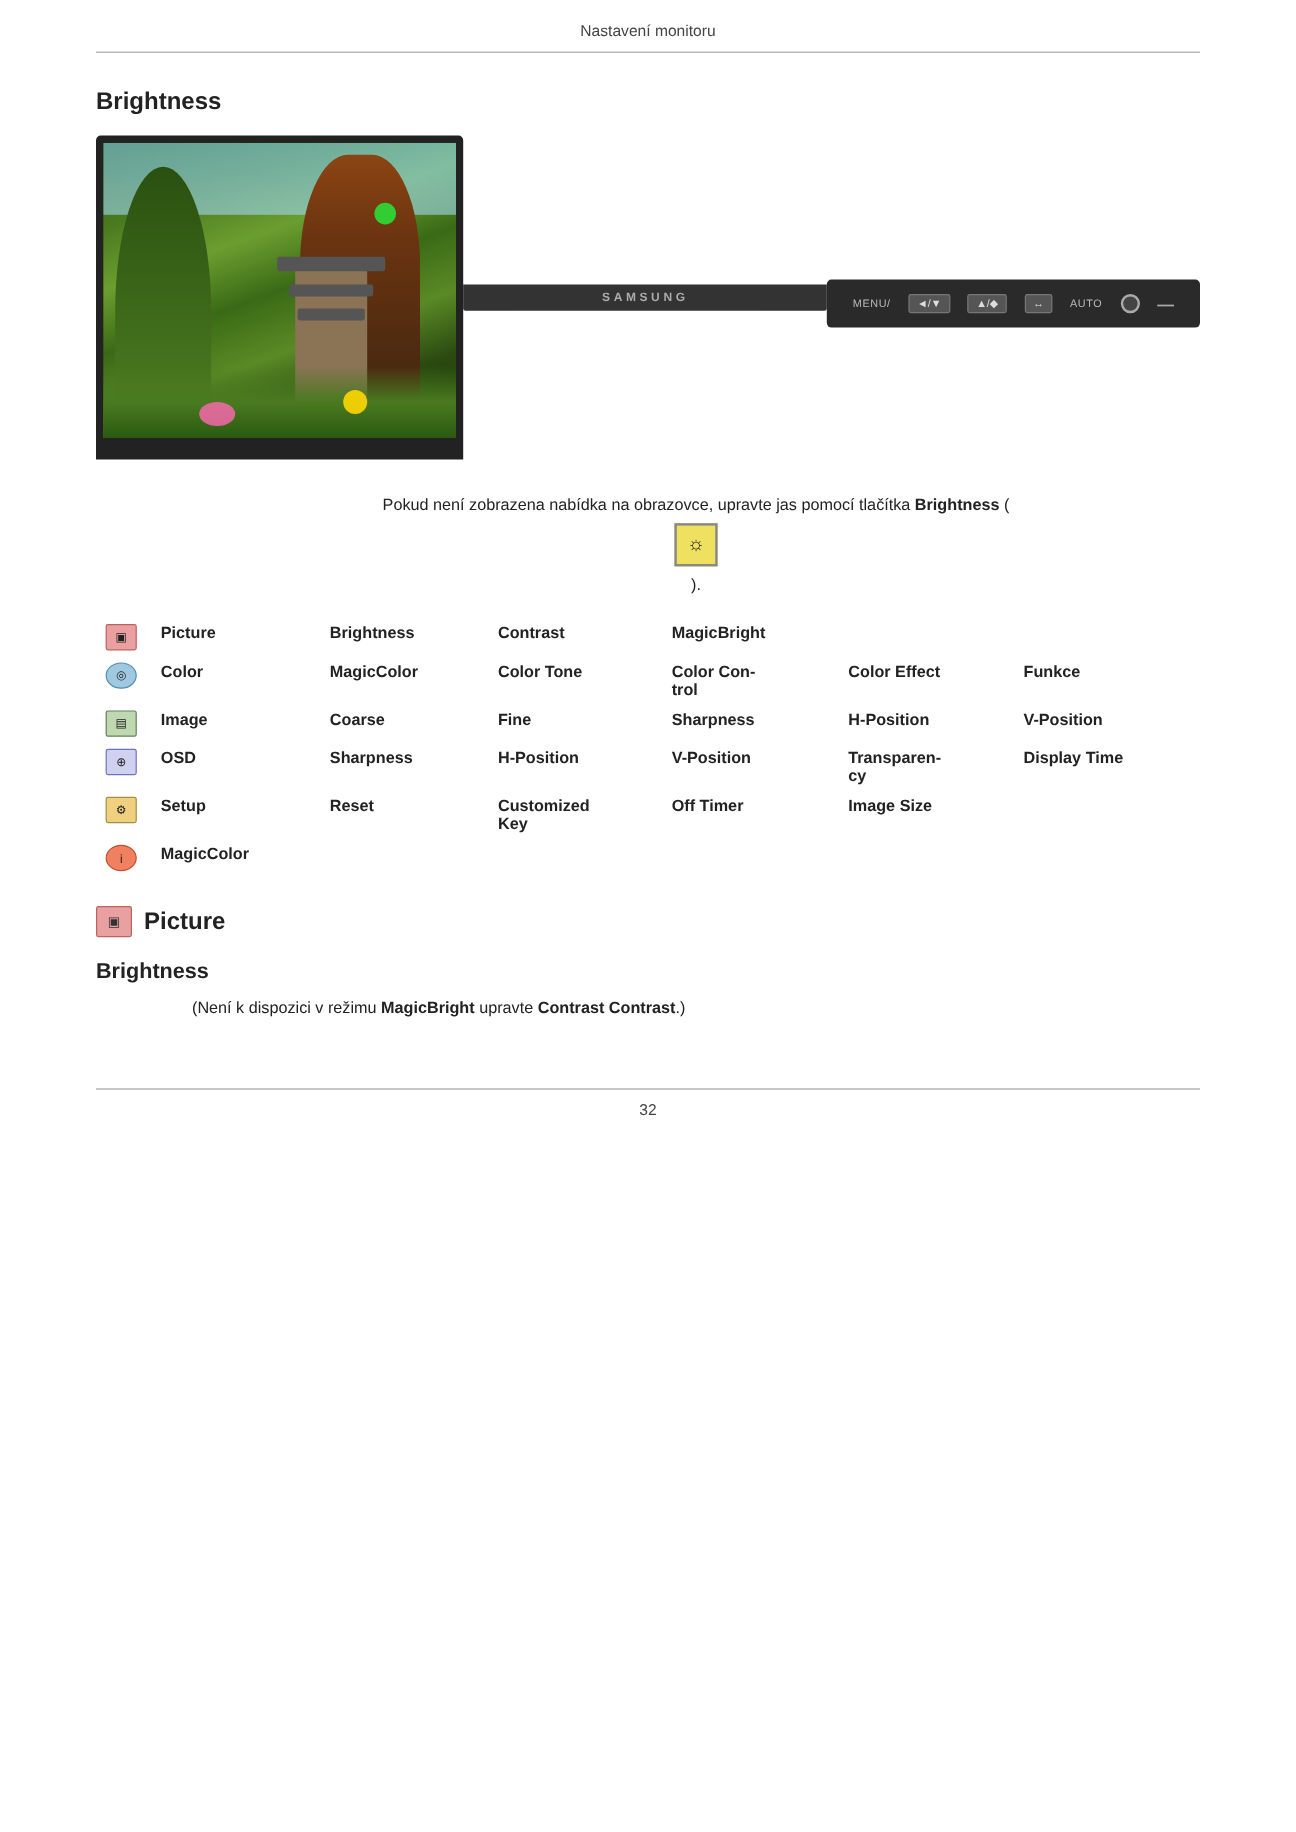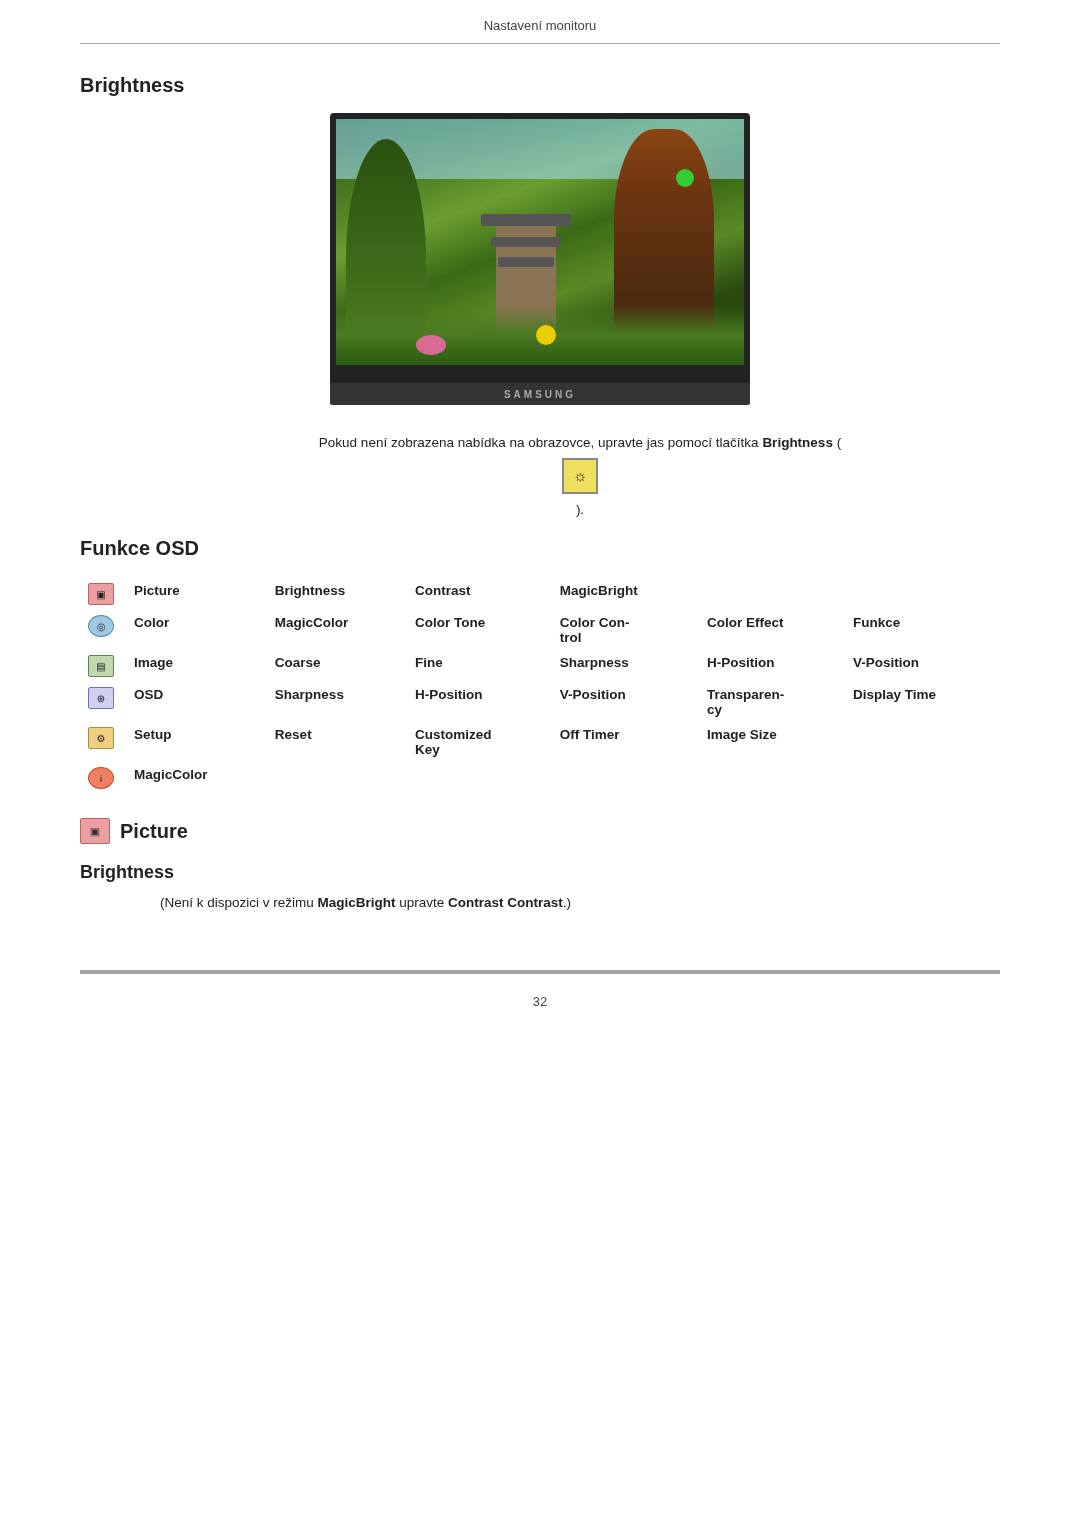--- a/index.html
+++ b/index.html
@@ -23,21 +23,21 @@
     }
 
     .section-title {
       font-size: 20px;
       font-weight: bold;
       margin-bottom: 16px;
     }
 
     .monitor-image-wrapper {
       display: flex;
-      flex-direction: column;
+      flex-direction: row;
       align-items: center;
       margin-bottom: 20px;
     }
 
     .monitor-screen {
       width: 420px;
       height: 270px;
       background: #1a3a0a;
       border: 6px solid #222;
       border-bottom: 18px solid #222;
@@ -301,22 +301,22 @@
     }
 
     .brightness-desc {
       font-size: 13.5px;
       margin-left: 80px;
       margin-bottom: 30px;
     }
 
     .page-footer {
       text-align: center;
-      padding: 20px 0 10px 0;
-      border-top: 4px solid #a3a3a3;
+      padding: 9px 0 10px 0;
+      border-top: 1px solid #a3a3a3;
       margin-top: 60px;
       font-size: 13px;
       color: #444;
     }
   </style>
 </head>
 <body>
 
 <div class="page-header">
   <span>Nastavení monitoru</span>
@@ -340,33 +340,41 @@
         <div class="scene-flowers-color"></div>
         <div class="scene-yellow-dot"></div>
         <div class="scene-green-ball"></div>
       </div>
     </div>
 
     <div class="monitor-base-bar">
       <span class="samsung-logo">SAMSUNG</span>
     </div>
 
+    <div class="monitor-controls">
+      <span class="ctrl-label">MENU/</span>
+      <span class="ctrl-btn">◄/▼</span>
+      <span class="ctrl-btn">▲/◆</span>
+      <span class="ctrl-btn">↔</span>
+      <span class="ctrl-label">AUTO</span>
+      <div class="ctrl-circle"></div>
+      <span class="ctrl-dash">—</span>
+    </div>
   </div>
 
   <div class="brightness-note">
     <span>
       <span>Pokud není zobrazena nabídka na obrazovce, upravte jas pomocí tlačítka </span><strong>Brightness</strong><span> (</span>
     </span>
     <div class="brightness-icon">☼</div>
     <span>).</span>
   </div>
 </div>
 
 <div>
-  <div class="funkce-osd-title">Funkce OSD</div>
 
   <table class="osd-table">
     <tbody>
 
       <tr>
         <td style="width:30px;"><span class="row-icon icon-picture">▣</span></td>
         <td class="row-name col-bold">Picture</td>
         <td class="col-bold">Brightness</td>
         <td class="col-bold">Contrast</td>
         <td class="col-bold">MagicBright</td>

